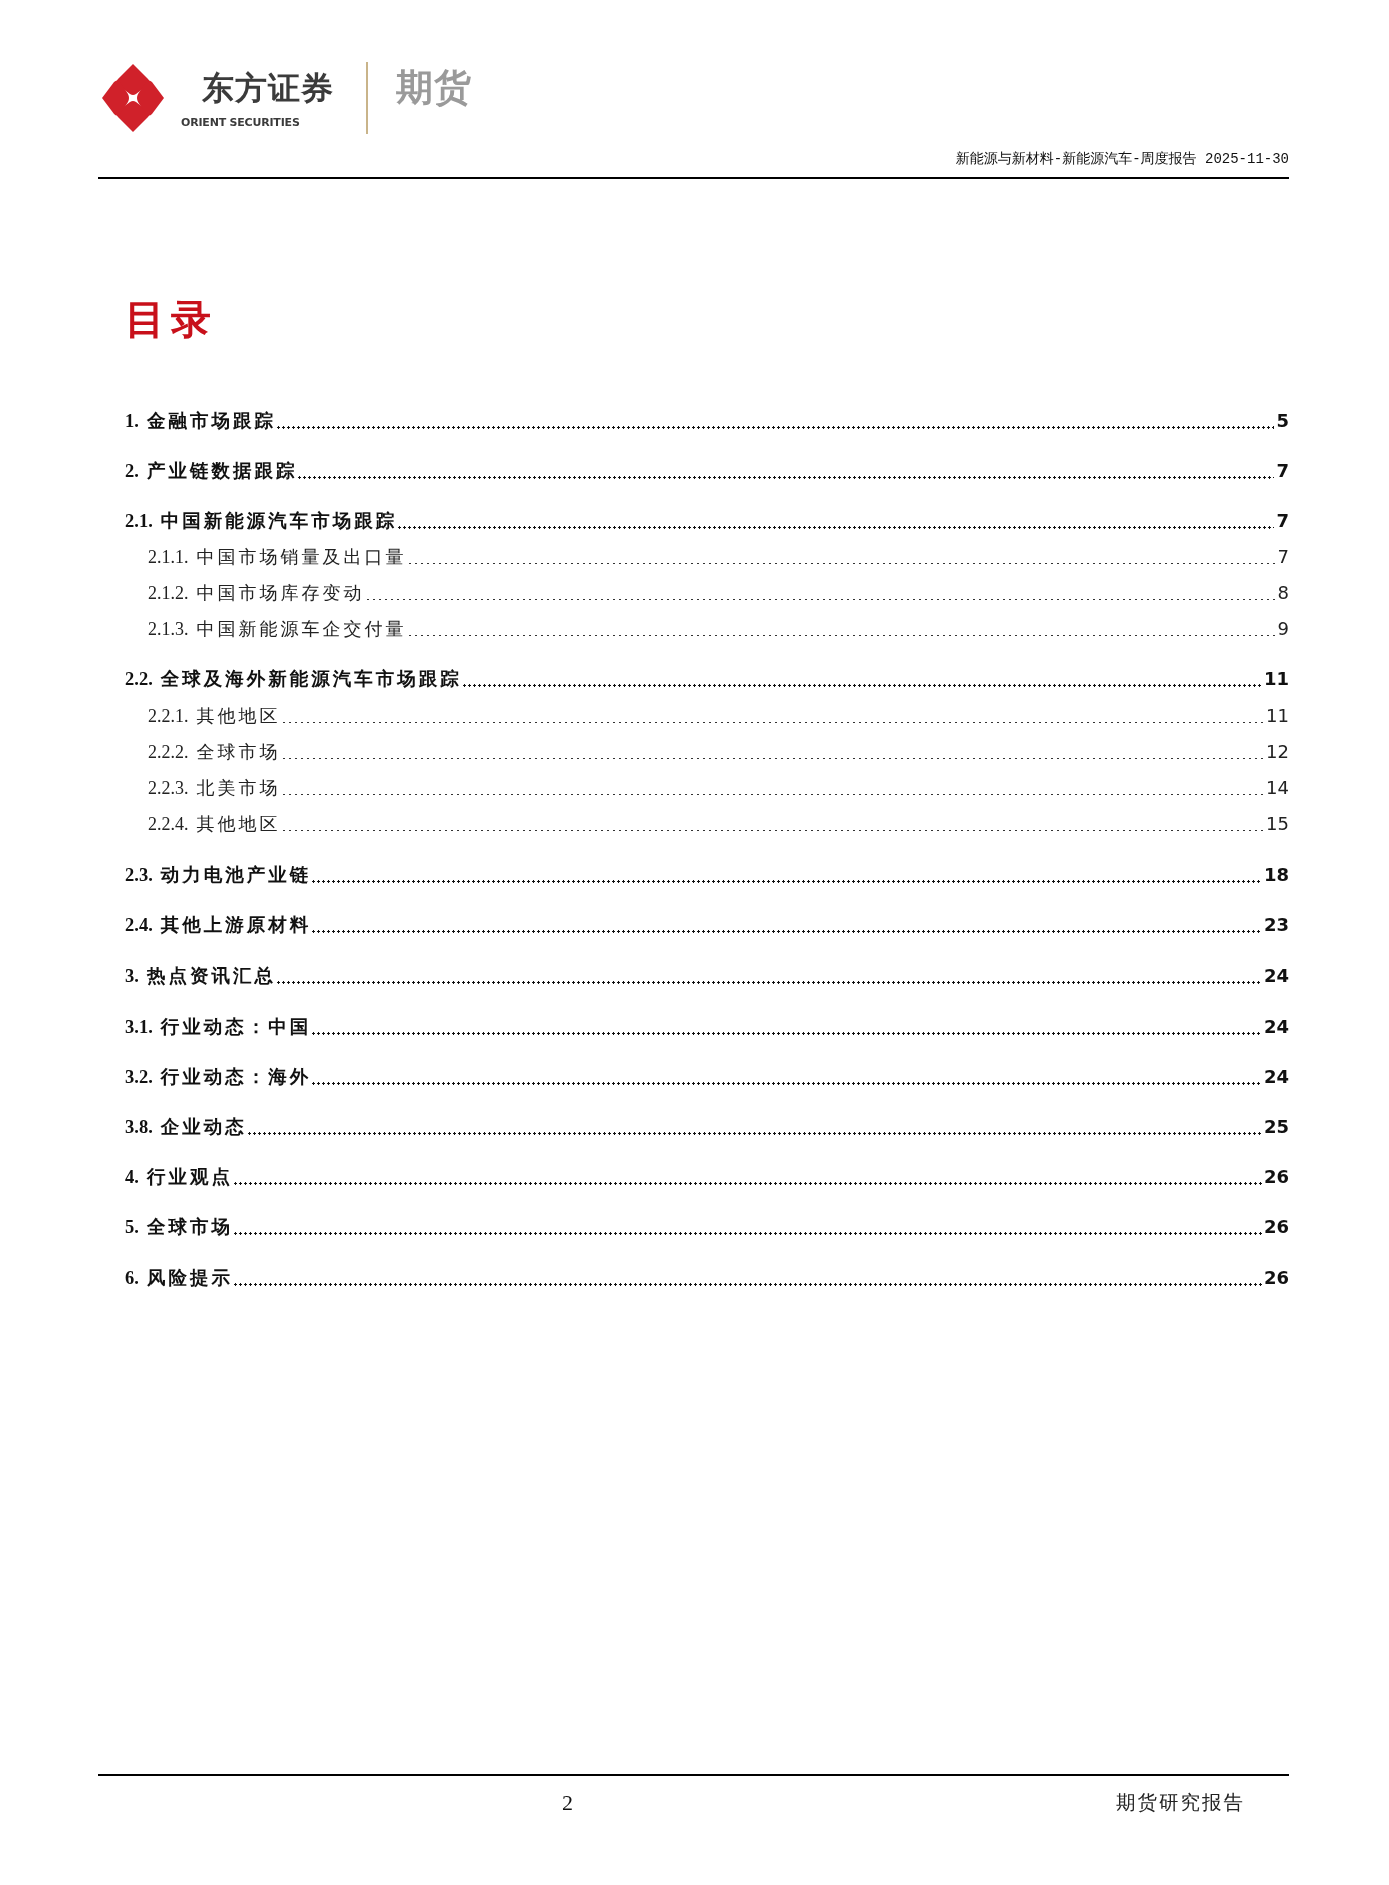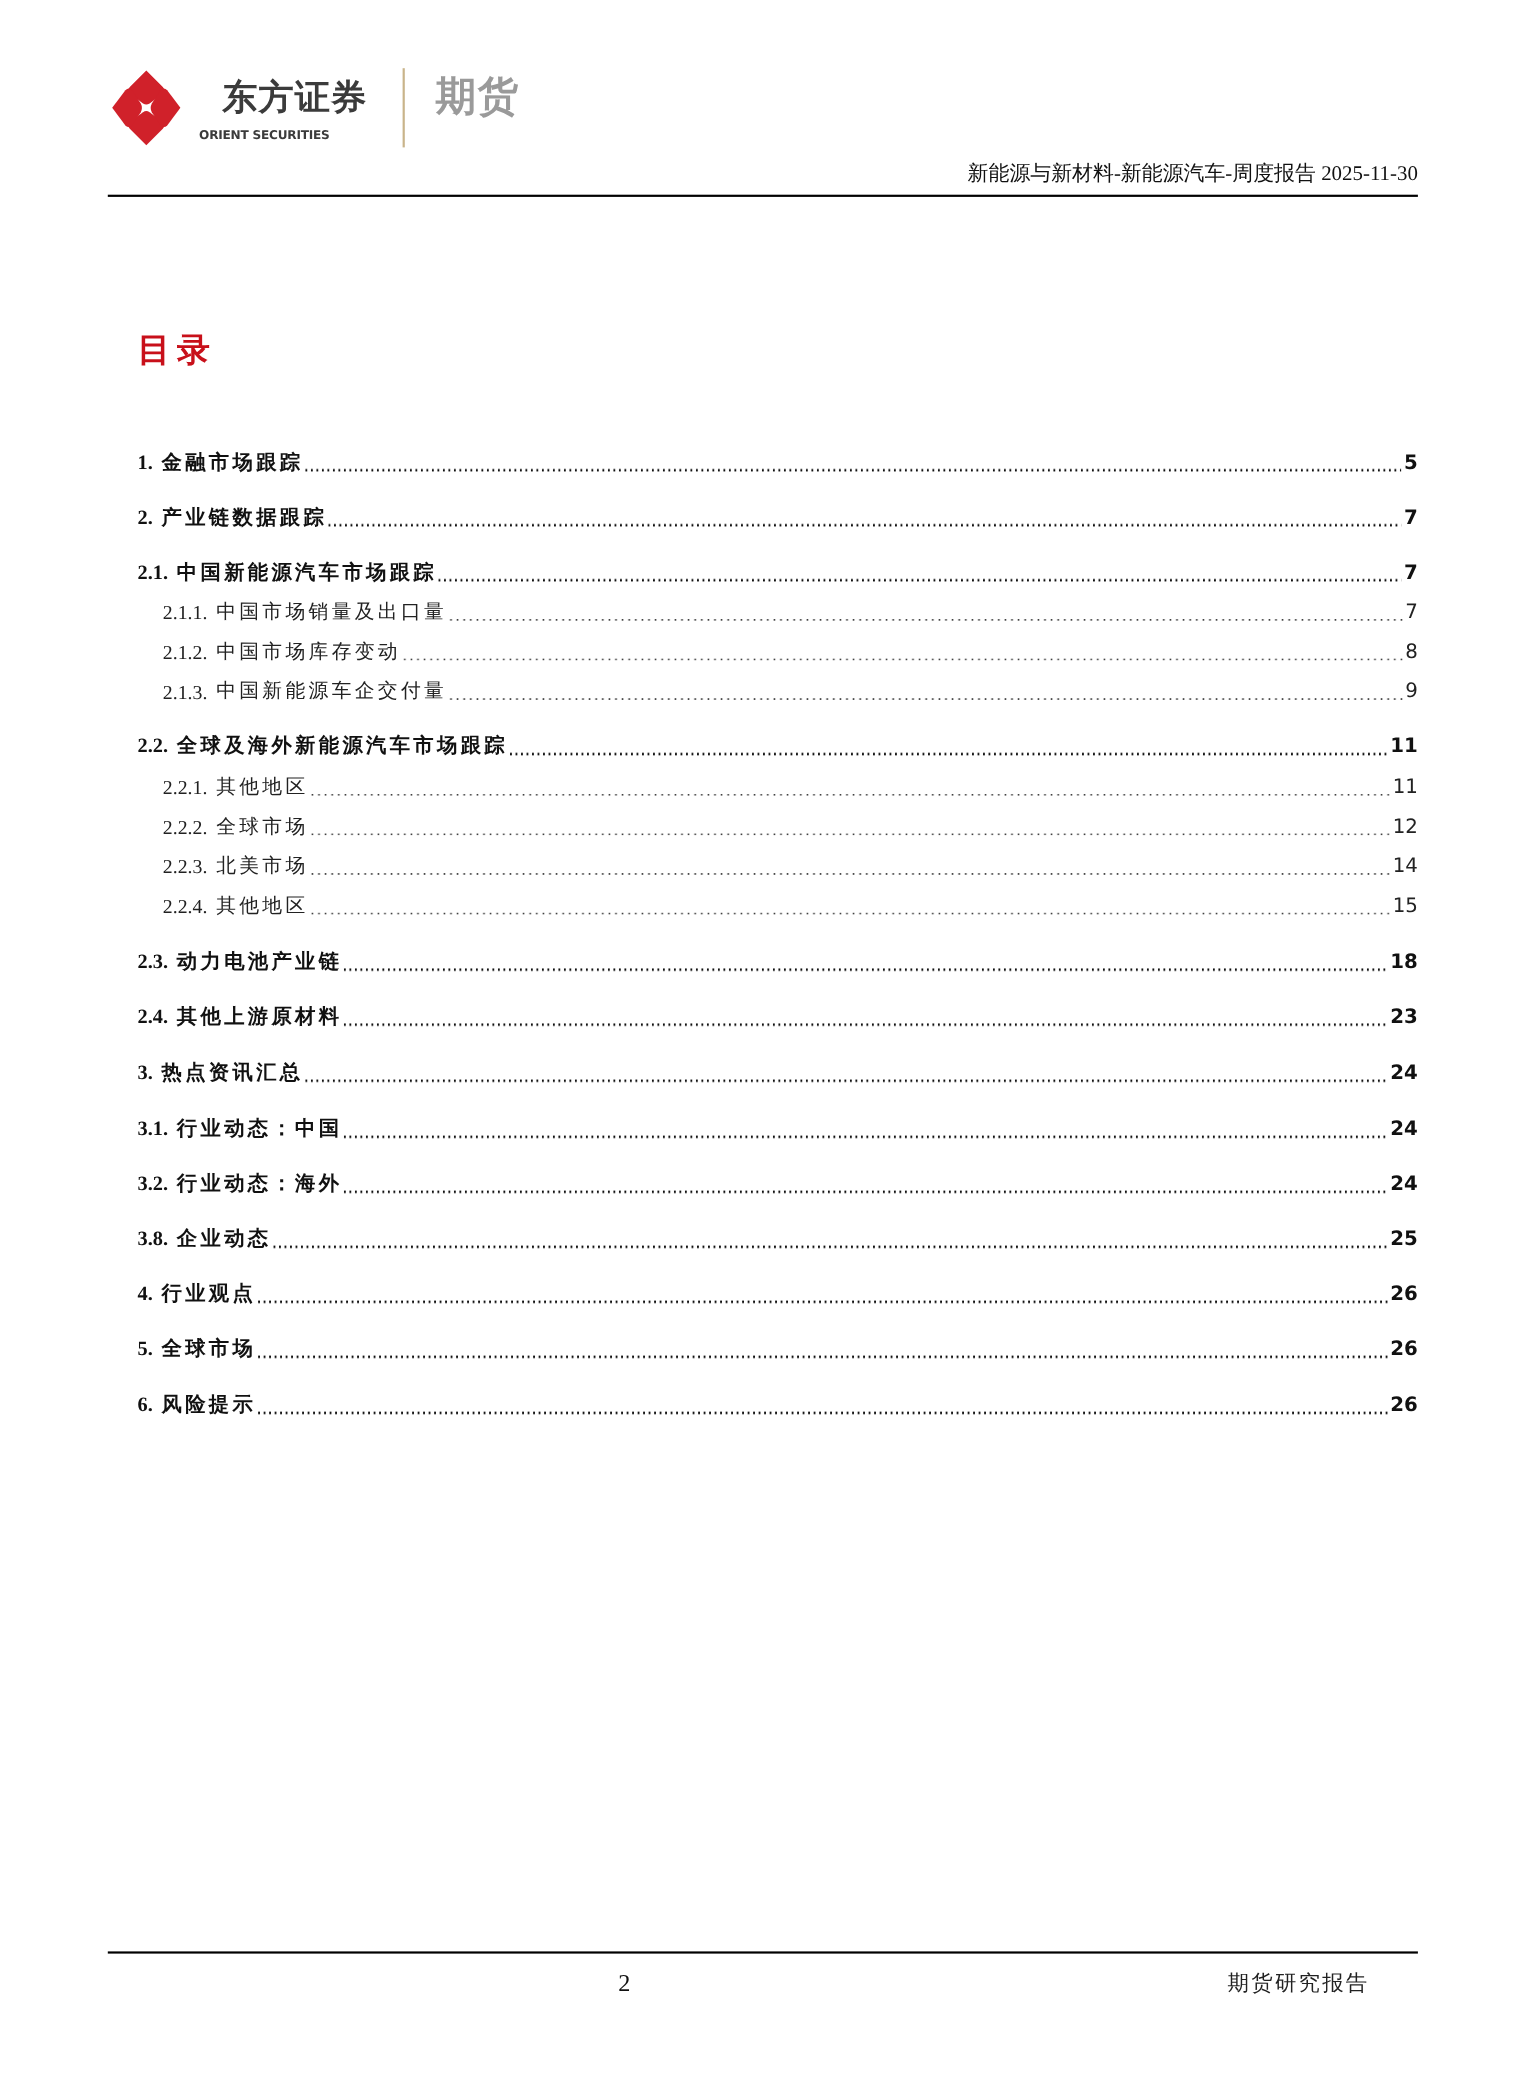--- a/index.html
+++ b/index.html
@@ -10,25 +10,25 @@
   
   .logo-mark { left:100px; top:62px; width:66px; height:72px; }
   .logo-cn { left:178px; top:66px; font-family:"DejaVu Sans","Liberation Sans",sans-serif;
              font-weight:bold; font-size:32px; color:#3b3b3b; letter-spacing:1px; line-height:44px;margin-left:24px; }
   .logo-en { left:181px; top:114px; font-family:"DejaVu Sans","Liberation Sans",sans-serif;
              font-weight:bold; font-size:11px; color:#3b3b3b; letter-spacing:-0.2px; line-height:18px; }
   .logo-divider { left:366px; top:62px; width:2px; height:72px; background:#c9b48a; }
   .logo-futures { left:396px; top:66px; font-family:"DejaVu Sans","Liberation Sans",sans-serif;
                   font-weight:bold; font-size:37px; color:#9a9a9a; line-height:44px; letter-spacing:1px; }
 
-  .header-title { right:100px; top:146px; font-family:Liberation Serif, serif;
-                  font-size:19px; color:#111; line-height:26px; white-space:nowrap; }
+  .header-title { right:100px; top:146px; font-family:Liberation Mono, monospace;
+                  font-size:14px; color:#111; line-height:26px; white-space:nowrap; }
   .header-rule { left:98px; width:1191px; top:177px; height:2px; background:#000; }
 
-  .toc-title { left:125px; top:300px; font-size:30px; font-weight:bold; color:#c8101a;
+  .toc-title { left:125px; top:300px; font-size:40px; font-weight:bold; color:#c8101a;
                letter-spacing:6px; line-height:38px; font-family:"DejaVu Serif","Liberation Serif",serif; }
 
   
   .toc { left:125px; top:0; width:1164px; }
   .toc-row { position:absolute; left:0; width:1164px; display:flex; align-items:flex-end; white-space:nowrap; }
   .toc-row .num { flex:none; }
   .toc-row .label { flex:none; letter-spacing:3px; }
   .toc-row .leader { flex:1 1 auto; overflow:hidden; margin:0 2px 0 0; position:relative; height:20px; }
   .toc-row .leader::after { content:""; position:absolute; left:0; right:0; bottom:4px; height:3px;
       background-image:radial-gradient(circle, #111 1.1px, transparent 1.3px);

